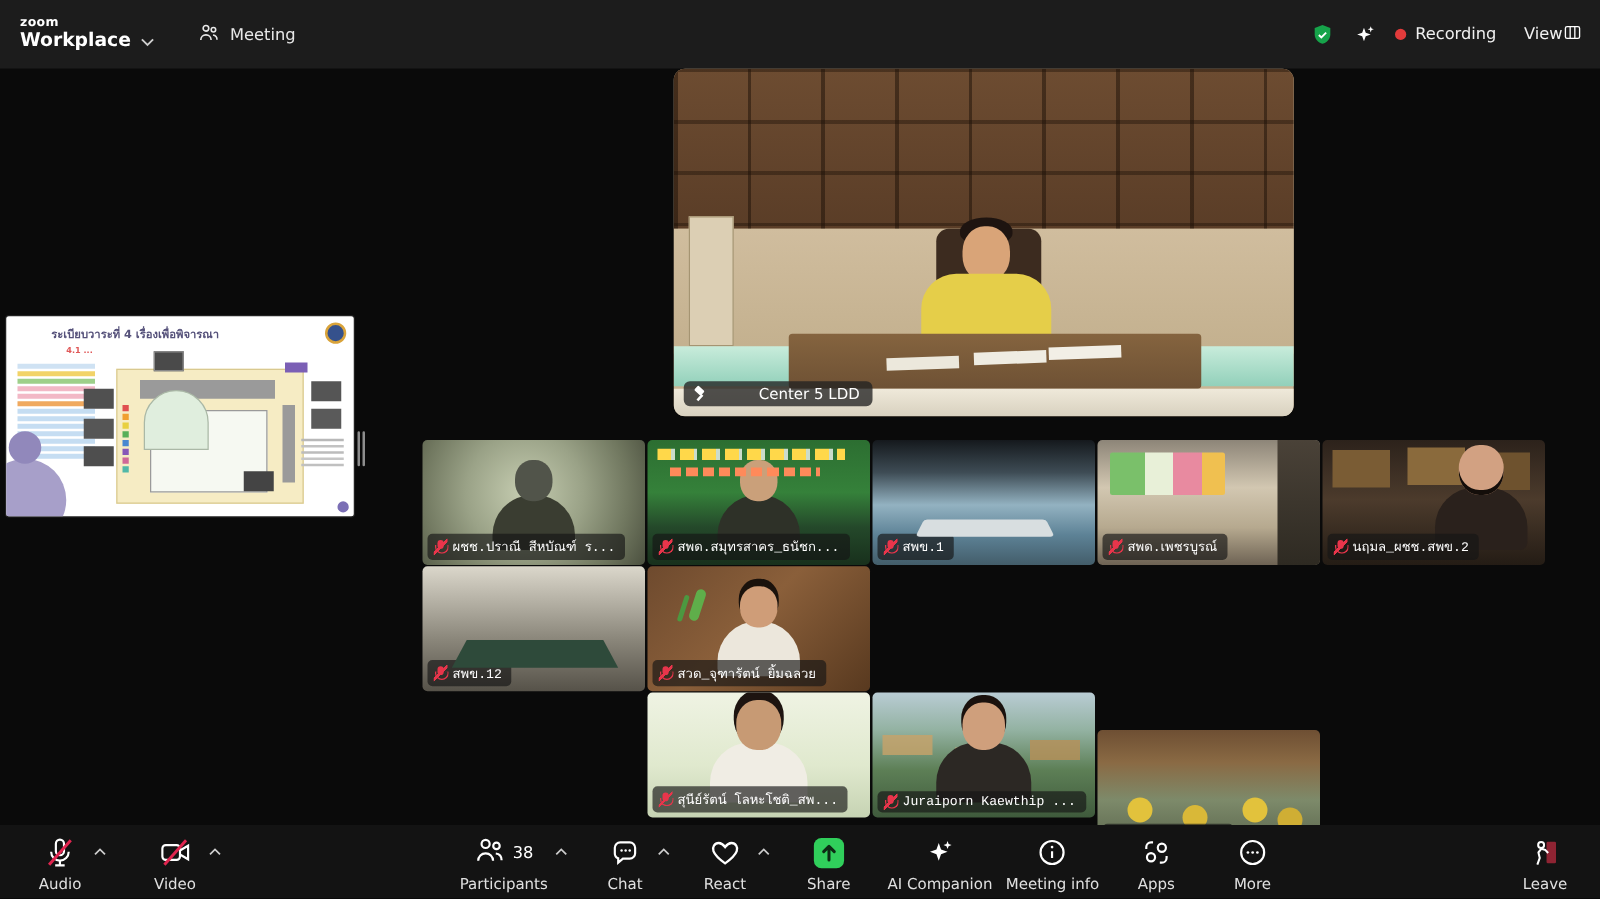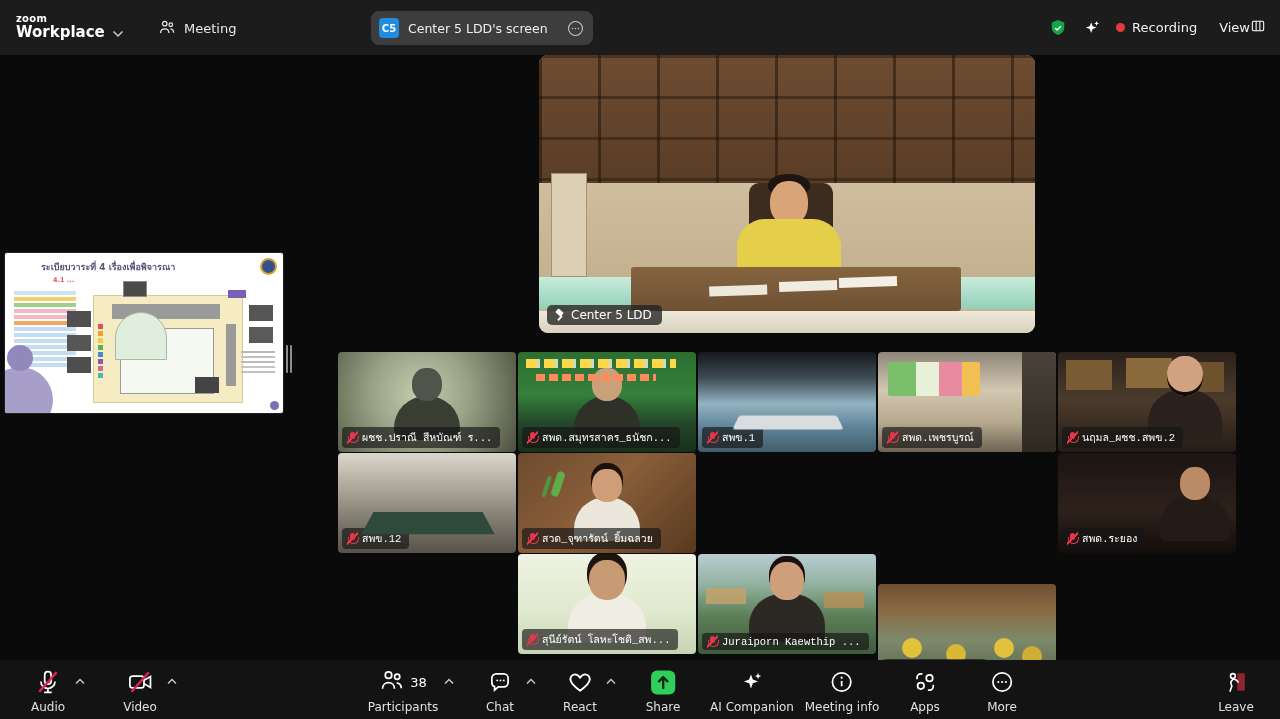--- a/index.html
+++ b/index.html
@@ -41,21 +41,21 @@
   .mv-door { position:absolute; left:12px; top:118px; width:36px; height:104px; background:#dccfb4; border:1px solid #a59472; }
   .mv-banner { position:absolute; left:0; right:0; top:222px; height:32px; background:linear-gradient(180deg,#c8ecdb,#92d0ba); }
   .mv-chair { position:absolute; left:210px; top:128px; width:84px; height:66px; background:#3c2b1f; border-radius:10px 10px 4px 4px; }
   .mv-head { position:absolute; left:231px; top:126px; width:38px; height:44px; background:#d9a478; border-radius:46%; }
   .mv-hair { position:absolute; left:229px; top:119px; width:42px; height:22px; background:#1e1410; border-radius:50% 50% 42% 42%; }
   .mv-shirt { position:absolute; left:198px; top:164px; width:104px; height:54px; background:#e5ce49; border-radius:28px 28px 0 0; }
   .mv-desk { position:absolute; left:92px; top:212px; width:330px; height:44px; background:linear-gradient(180deg,#85643f,#6e5134); border-radius:3px; }
   .mv-papers { position:absolute; left:300px; top:222px; width:58px; height:10px; background:#f2efe6; box-shadow:-130px 4px 0 #ece8dc, -60px 2px 0 #efece2; transform:rotate(-2deg); }
   .mv-front { position:absolute; left:0; right:0; bottom:0; height:22px; background:linear-gradient(180deg,#efe9da,#d8d1bf); }
   .mv-tag { position:absolute; left:8px; bottom:8px; display:flex; align-items:center; gap:5px; background:rgba(35,35,35,.78); border-radius:5px; padding:3px 10px 3px 6px; }
-  .mv-tag span.txt { font-size:12px; color:#fff; }
+  .mv-tag span.txt { font-size:12px; color:#fff;margin-left:36px; }
   .pin { position:relative; width:13px; height:13px; }
   .pin::before { content:""; position:absolute; left:3px; top:1px; width:7px; height:5px; background:#fff; border-radius:1px; transform:rotate(42deg); }
   .pin::after { content:""; position:absolute; left:5.5px; top:6px; width:1.6px; height:6px; background:#fff; transform:rotate(42deg); }
 
   
   .slide { position:absolute; left:5px; top:198px; width:278px; height:160px; background:#ffffff; border-radius:2px; overflow:hidden; cursor:pointer; box-shadow:0 0 0 1px #222; }
   .sl-title { position:absolute; left:36px; top:7px; font-size:9px; font-weight:bold; color:#55517a; white-space:nowrap; }
   .sl-sub { position:absolute; left:48px; top:23px; font-size:6.5px; color:#e05858; white-space:nowrap;font-weight:bold; }
   .sl-list { position:absolute; left:9px; top:38px; width:62px; height:4px; background:#cfe2f3;
     box-shadow:0 6px 0 #f2d368, 0 12px 0 #9ed08a, 0 18px 0 #f2b8c6, 0 24px 0 #f2b8c6, 0 30px 0 #f0a95f,
@@ -164,32 +164,20 @@
       <span>
         <svg viewBox="0 0 24 24" width="18" height="18" fill="none" stroke="#e8e8e8" stroke-width="1.7">
           <circle cx="9" cy="7.5" r="3"></circle>
             <path d="M3.5 20c0-3.3 2.4-5.5 5.5-5.5s5.5 2.2 5.5 5.5"></path>
           <circle cx="17" cy="9" r="2.4"></circle>
             <path d="M16.5 14.6c2.6.3 4.3 2.3 4.3 5"></path>
         </svg>
       </span>
       <span>Meeting</span>
     </div>
-    <div class="screen-tab">
-      <span class="avatar">C5</span>
-      <span class="st-label">Center 5 LDD's screen</span>
-      <span class="st-more">
-        <svg viewBox="0 0 24 24" width="19" height="19" fill="none" stroke="#c9c9c9" stroke-width="1.3">
-          <circle cx="12" cy="12" r="8.8"></circle>
-          <circle cx="8.3" cy="12" r=".9" fill="#c9c9c9" stroke="none"></circle>
-            <circle cx="12" cy="12" r=".9" fill="#c9c9c9" stroke="none"></circle>
-            <circle cx="15.7" cy="12" r=".9" fill="#c9c9c9" stroke="none"></circle>
-        </svg>
-      </span>
-    </div>
     <div class="tb-right">
       <span class="icon-btn">
         <svg viewBox="0 0 24 24" width="20" height="20">
             <path d="M12 2.5l7.5 2.8v5.9c0 4.6-3.1 7.9-7.5 9.3-4.4-1.4-7.5-4.7-7.5-9.3V5.3z" fill="#16a34a"></path>
             <path d="M8.5 12l2.4 2.4 4.6-4.6" stroke="#fff" stroke-width="1.8" fill="none"></path>
           </svg>
       </span>
       <span class="icon-btn">
         <svg viewBox="0 0 24 24" width="20" height="20" fill="#fff">
           <path d="M11 5l1.7 4.8 4.8 1.7-4.8 1.7L11 18l-1.7-4.8L4.5 11.5l4.8-1.7z"></path>
@@ -297,27 +285,20 @@
         <span class="nm">สพข.12</span>
       </div>
     </div>
     <div class="tile t7" style="left:518px;top:398px">
       <i class="pers"></i>
       <div class="ntag">
         <i class="mut"></i>
         <span class="nm">สวด_จุฑารัตน์ ยิ้มฉลวย</span>
       </div>
     </div>
-    <div class="tile t10" style="left:1058px;top:398px">
-      <i class="pers right"></i>
-      <div class="ntag">
-        <i class="mut"></i>
-        <span class="nm">สพด.ระยอง</span>
-      </div>
-    </div>
 
     <div class="tile t11" style="left:518px;top:499px">
       <i class="pers"></i>
       <div class="ntag">
         <i class="mut"></i>
         <span class="nm">สุนีย์รัตน์ โลหะโชติ_สพ...</span>
       </div>
     </div>
     <div class="tile t12" style="left:698px;top:499px">
       <i class="pers"></i>

